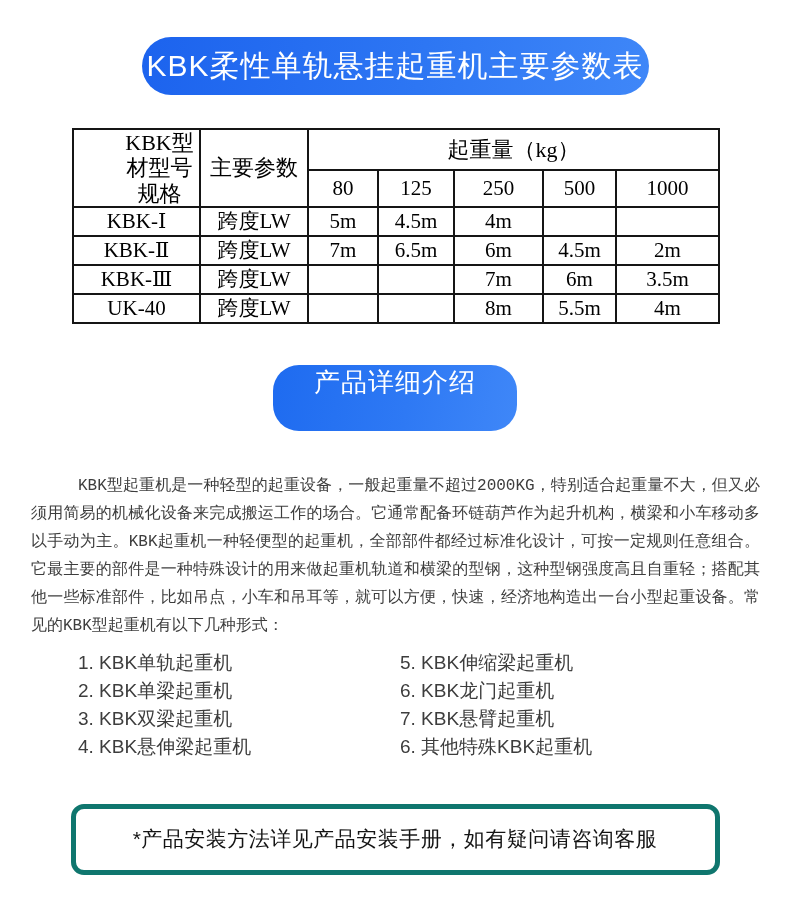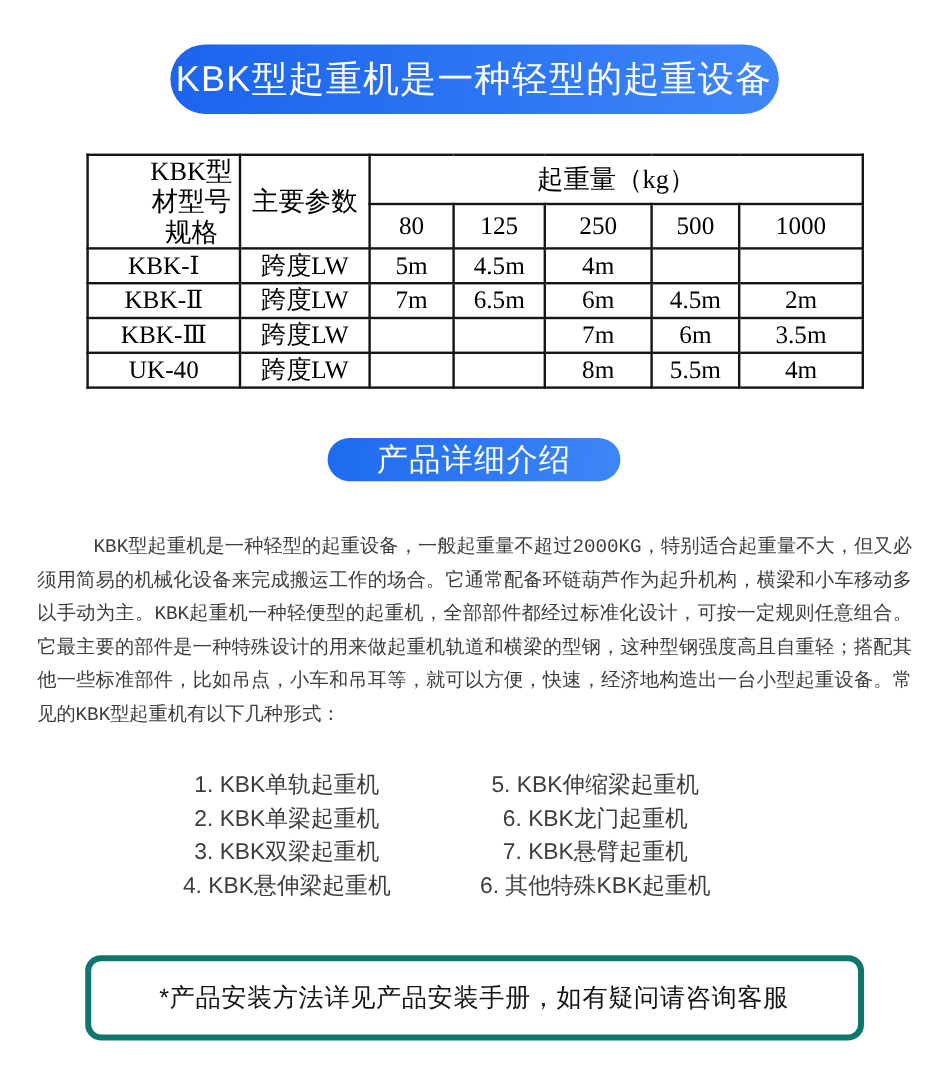--- a/index.html
+++ b/index.html
@@ -55,48 +55,47 @@
     line-height: 1.15;
   }
   table.spec-table thead tr.group-row th { height: 33px; font-size: 22px; }
   table.spec-table thead tr.cap-row th { height: 30px; }
   table.spec-table tbody td { height: 27px; }
   table.spec-table th.model-col { font-size: 21px; padding-left: 46px; }
 
   
   .section-pill {
     width: 244px;
-    height: 36px;
+    height: 66px;
     margin: 41px auto 0 auto;
     border-radius: 26px;
     background: linear-gradient(100deg, #1e6bf0 0%, #2e79f4 55%, #3f87f8 100%);
     display: flex;
-    align-items: flex-end;
+    align-items: flex-start;
     justify-content: center;
     color: #ffffff;
     font-size: 26px;
     letter-spacing: 1px;
   }
 
   
   .intro {
     margin: 41px 30px 0 31px;
     font-size: 16px;
     line-height: 28px;
     text-indent: 47px;
     text-align: justify;
     color: #3d3d3d;
     font-family: Liberation Mono, monospace;
   }
 
   
   .crane-types {
     display: flex;
-    margin: 31px 0 0 78px;
-    text-align: center;
+    margin: 9px 0 0 78px;
   }
   .crane-types ul {
     list-style: none;
     margin: 0;
     padding: 0;
     font-size: 19px;
     line-height: 28px;
     color: #3d3d3d;
   }
   .crane-types ul.left-col { width: 322px; }
@@ -115,21 +114,21 @@
     color: #141414;
     letter-spacing: 0.5px;
   }
 </style>
 </head>
 <body>
 
 <div class="page">
 
   <div class="banner">
-    <span>KBK型起重机是一种轻型的起重设备</span>
+    <span>KBK柔性单轨悬挂起重机主要参数表</span>
   </div>
 
   <div class="spec-table-wrap">
     <table class="spec-table">
       <colgroup>
         <col style="width:127px">
         <col style="width:108px">
         <col style="width:70px">
         <col style="width:76px">
         <col style="width:89px">

